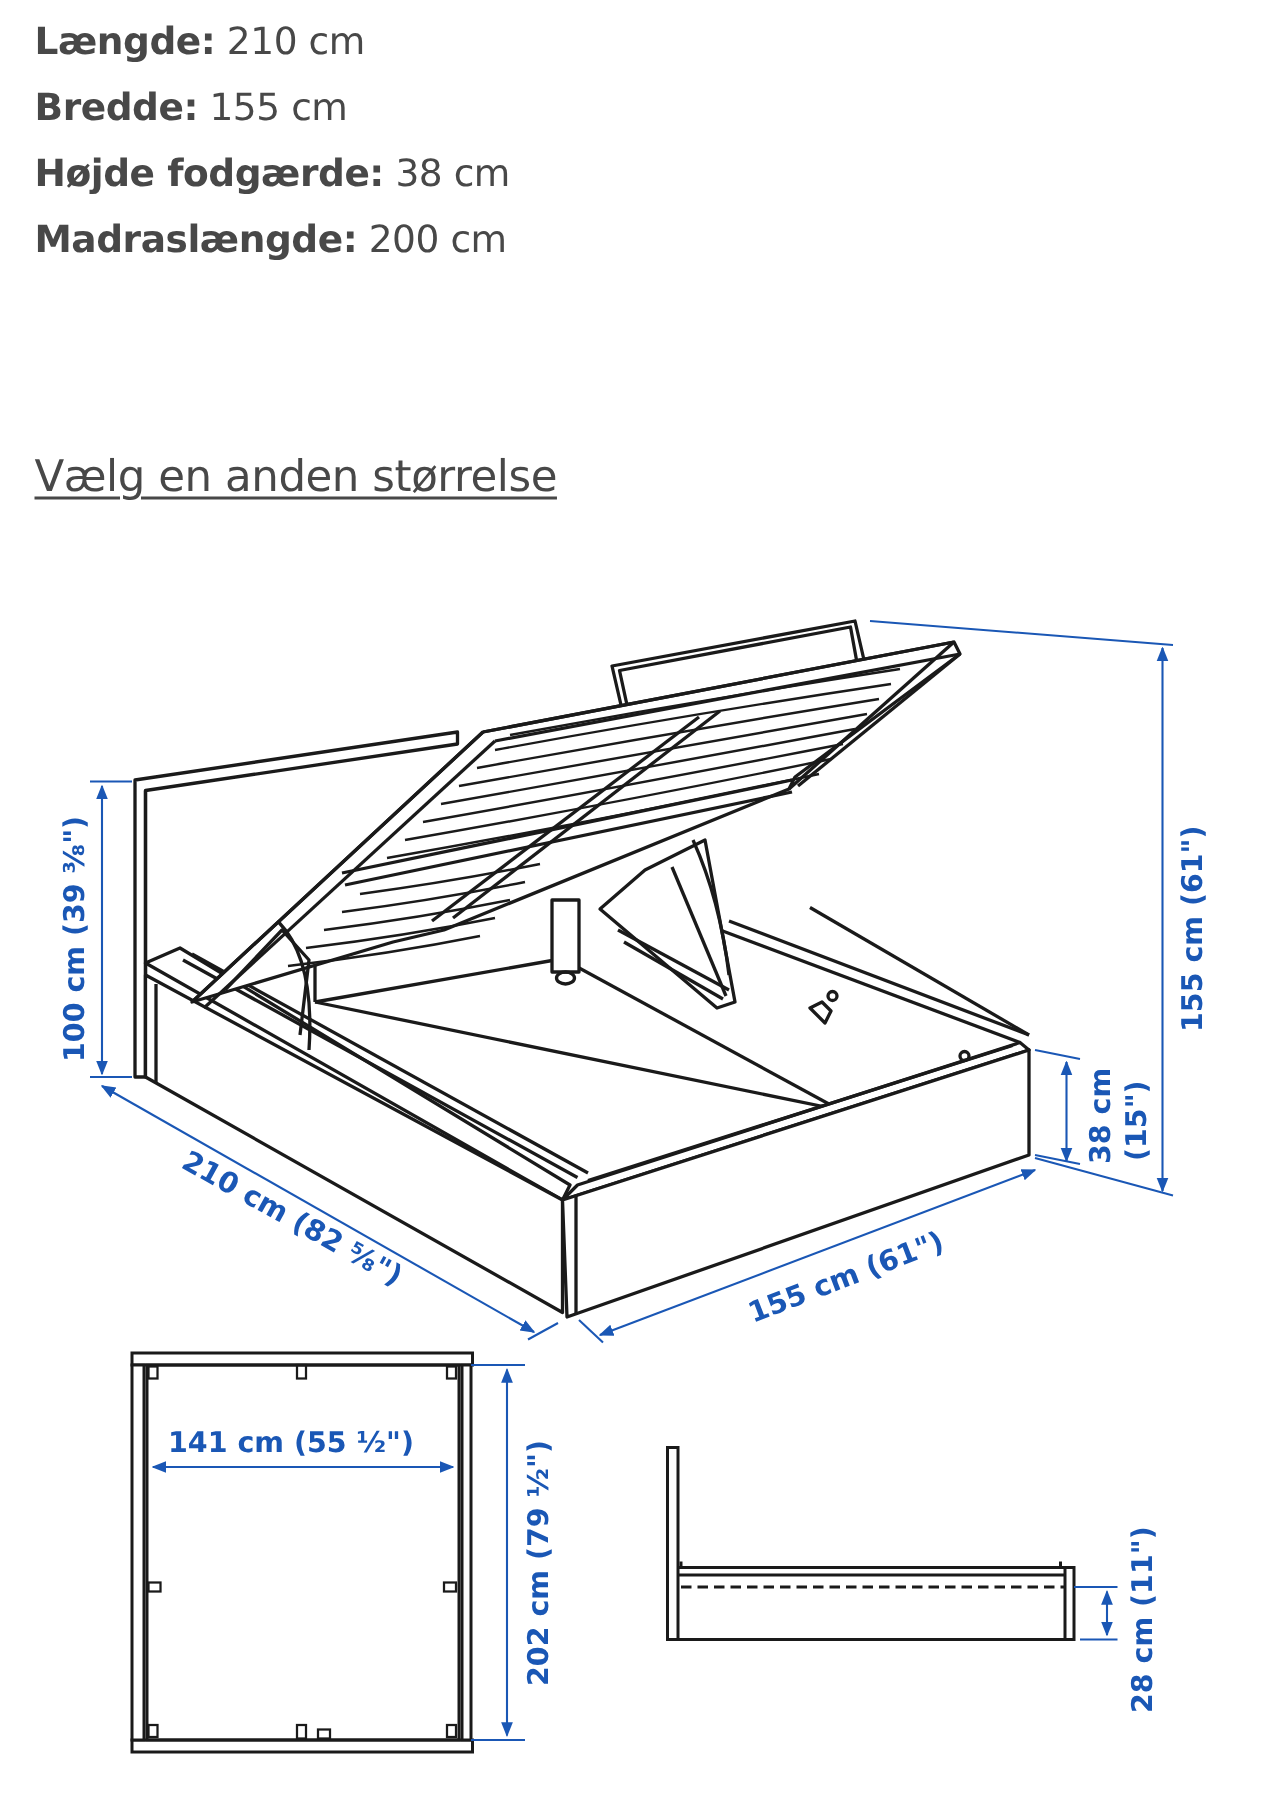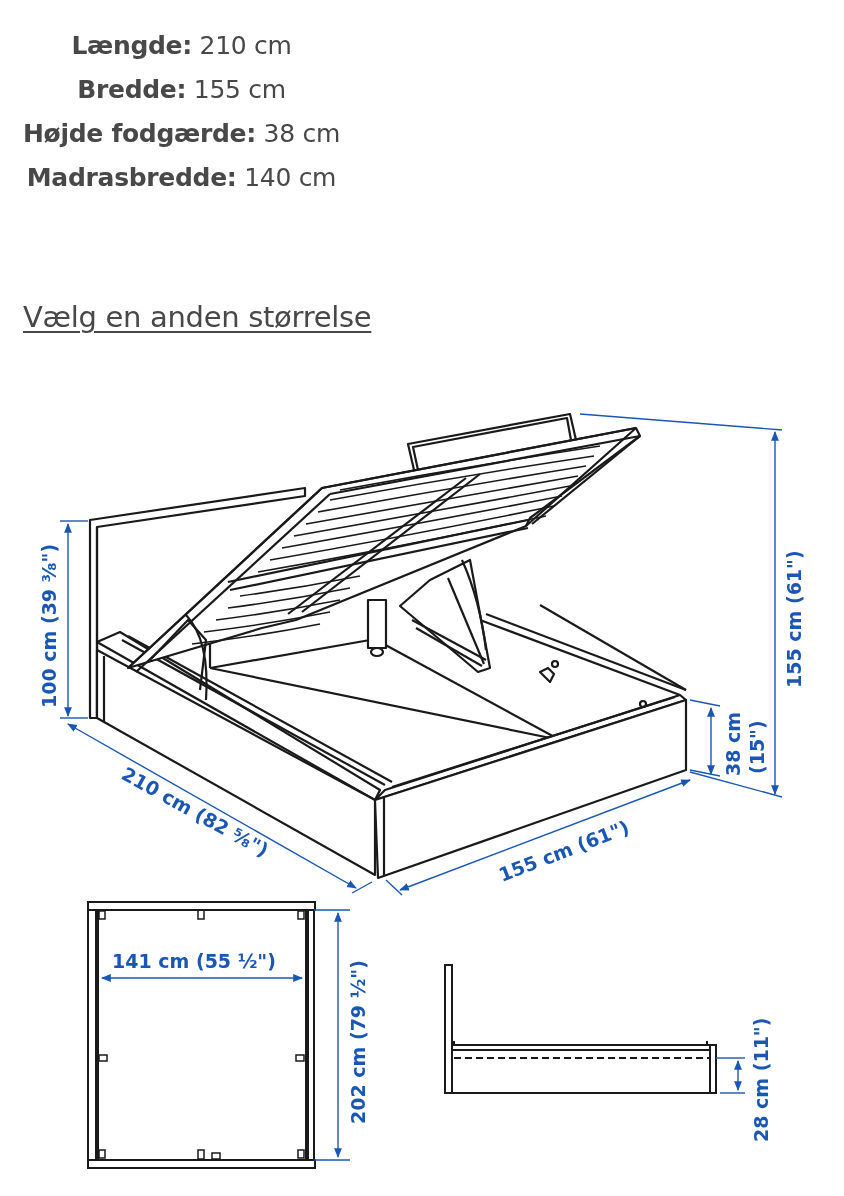--- a/index.html
+++ b/index.html
@@ -1,35 +1,35 @@
 <!DOCTYPE html>
 <html><head>
   <meta charset="utf-8">
   <style>
     html, body { margin: 0; padding: 0; background: #ffffff; }
     body { width: 844px; height: 1196px; position: relative; overflow: hidden;
            font-family: "DejaVu Sans", "Liberation Sans", sans-serif; color: #484848; }
-    .specs { position: absolute; left: 23px; top: 24px; text-align: center; }
+    .specs { position: absolute; left: 23px; top: 6px; }
     .spec-row { font-size: 25px; line-height: 44px; letter-spacing: -0.3px; white-space: nowrap; }
     .spec-label { font-weight: bold; color: #484848; }
     .spec-value { font-weight: normal; color: #484848; }
     .size-link { position: absolute; left: 23px; top: 300px; font-size: 29px; color: #484848;
                  text-decoration: underline; text-underline-offset: 4px; text-decoration-thickness: 2px;
                  letter-spacing: -0.3px; cursor: pointer; white-space: nowrap; }
     svg.drawing { position: absolute; left: 0; top: 0; }
     .dim-text { font-family: "DejaVu Sans", "Liberation Sans", sans-serif; font-weight: bold; fill: #1a57b5; }
   </style>
 </head>
 <body>
 
 <div class="specs">
   <div class="spec-row"><span class="spec-label">Længde:</span><span class="spec-value"> 210 cm</span></div>
   <div class="spec-row"><span class="spec-label">Bredde:</span><span class="spec-value"> 155 cm</span></div>
   <div class="spec-row"><span class="spec-label">Højde fodgærde:</span><span class="spec-value"> 38 cm</span></div>
-  <div class="spec-row"><span class="spec-label">Madrasbredde:</span><span class="spec-value"> 140 cm</span></div>
+  <div class="spec-row"><span class="spec-label">Madraslængde:</span><span class="spec-value"> 200 cm</span></div>
 </div>
 
 <a class="size-link">Vælg en anden størrelse</a>
 
 <svg class="drawing" width="844" height="1196" viewBox="0 0 844 1196" xmlns="http://www.w3.org/2000/svg">
   <defs>
     <marker id="arr" viewBox="0 0 10 10" refX="9" refY="5" markerWidth="7" markerHeight="7" orient="auto-start-reverse">
       <path d="M0,1 L10,5 L0,9 z" fill="#1a57b5"></path>
     </marker>
   </defs>

